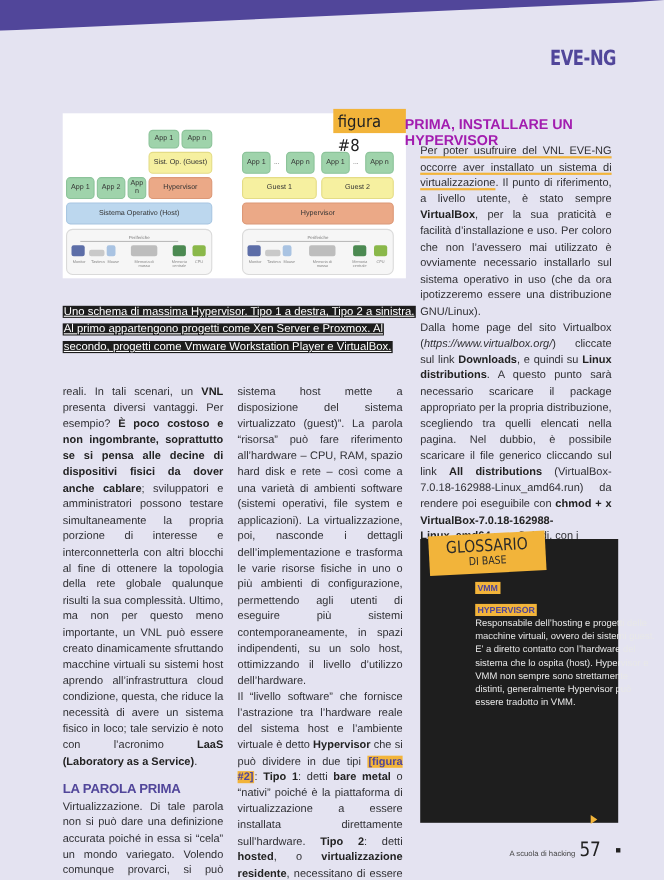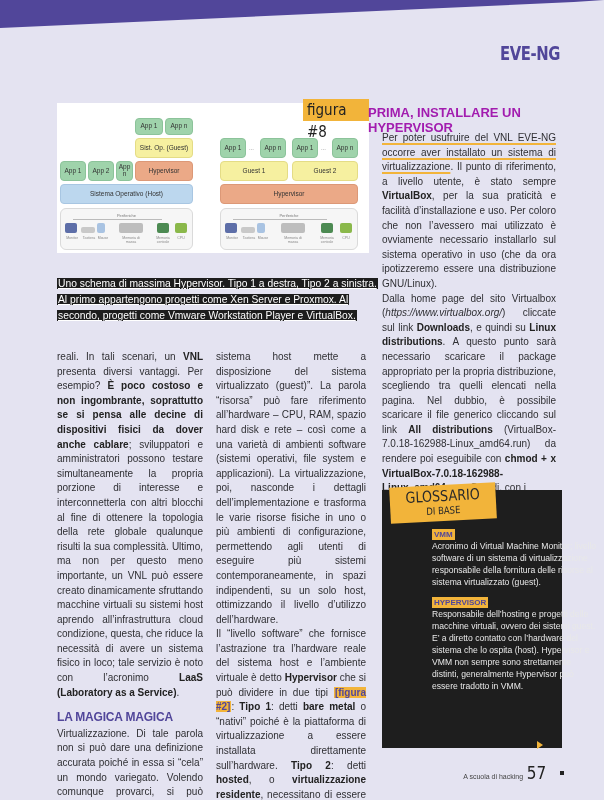--- a/index.html
+++ b/index.html
@@ -164,40 +164,39 @@
     <div class="hwl" style="left:61px;">Memoria di massa</div>
     <div class="hwl" style="left:95px;">Memoria centrale</div>
     <div class="hwl" style="left:114px;">CPU</div>
   </div>
 </div>
 
 <div class="caption"><span>Uno schema di massima Hypervisor.  Tipo 1 a destra, Tipo 2 a sinistra. Al primo appartengono progetti come Xen Server e Proxmox. Al secondo, progetti come Vmware Workstation Player e VirtualBox.</span></div>
 
 <div class="col col1">
   <p><span>reali. In tali scenari, un </span><b>VNL</b><span> presenta diversi vantaggi. Per esempio? </span><b>È poco costoso e non ingombrante, soprattutto se si pensa alle decine di dispositivi fisici da dover anche cablare</b><span>; sviluppatori e amministratori possono testare simultaneamente la propria porzione di interesse e interconnetterla con altri blocchi al fine di ottenere la topologia della rete globale qualunque risulti la sua complessità. Ultimo, ma non per questo meno importante, un VNL può essere creato dinamicamente sfruttando macchine virtuali su sistemi host aprendo all’infrastruttura cloud condizione, questa, che riduce la necessità di avere un sistema fisico in loco; tale servizio è noto con l’acronimo </span><b>LaaS (Laboratory as a Service)</b><span>.</span></p>
-  <div class="h2">LA MAGICA MAGICA</div>
+  <div class="h2">LA PAROLA PRIMA</div>
   <p>Virtualizzazione. Di tale parola non si può dare una definizione accurata poiché in essa si “cela” un mondo variegato. Volendo comunque provarci, si può affermare che la virtualizzazione è una “rappresentazione logica delle risorse che un</p>
 </div>
 
 <div class="col col2">
   <p>sistema host mette a disposizione del sistema virtualizzato (guest)”. La parola “risorsa” può fare riferimento all’hardware – CPU, RAM, spazio hard disk e rete – così come a una varietà di ambienti software (sistemi operativi, file system e applicazioni). La virtualizzazione, poi, nasconde i dettagli dell’implementazione e trasforma le varie risorse fisiche in uno o più ambienti di configurazione, permettendo agli utenti di eseguire più sistemi contemporaneamente, in spazi indipendenti, su un solo host, ottimizzando il livello d’utilizzo dell’hardware.</p>
   <p><span>Il “livello software” che fornisce l’astrazione tra l’hardware reale del sistema host e l’ambiente virtuale è detto </span><b>Hypervisor</b><span> che si può dividere in due tipi </span><span class="hl">[figura #2]</span><span>: </span><b>Tipo 1</b><span>: detti </span><b>bare metal</b><span> o “nativi” poiché è la piattaforma di virtualizzazione a essere installata direttamente sull’hardware. </span><b>Tipo 2</b><span>: detti </span><b>hosted</b><span>, o </span><b>virtualizzazione residente</b><span>, necessitano di essere “ospitati”, ovvero installati, su un sistema operativo host (per esempio GNU/Linux e Microsoft Windows).</span></p>
 </div>
 
 <div class="h2-right">PRIMA, INSTALLARE UN HYPERVISOR</div>
 <div class="col col3">
   <p><span class="ul-orange">Per poter usufruire del VNL EVE-NG occorre aver installato un sistema di virtualizzazione</span><span>. Il punto di riferimento, a livello utente, è stato sempre </span><b>VirtualBox</b><span>, per la sua praticità e facilità d’installazione e uso. Per coloro che non l’avessero mai utilizzato è ovviamente necessario installarlo sul sistema operativo in uso (che da ora ipotizzeremo essere una distribuzione GNU/Linux).</span></p>
   <p><span>Dalla home page del sito Virtualbox (</span><i>https://www.virtualbox.org/</i><span>) cliccate sul link </span><b>Downloads</b><span>, e quindi su </span><b>Linux distributions</b><span>. A questo punto sarà necessario scaricare il package appropriato per la propria distribuzione, scegliendo tra quelli elencati nella pagina. Nel dubbio, è possibile scaricare il file generico cliccando sul link </span><b>All distributions</b><span> (VirtualBox-7.0.18-162988-Linux_amd64.run) da rendere poi eseguibile con </span><b>chmod + x VirtualBox-7.0.18-162988-Linux_amd64.run</b><span>. Quindi, con i</span></p>
 </div>
 
 <div class="gloss">
   <div class="gloss-body">
     <p>
       <span class="term">VMM</span><br>
-      <span>Acronimo di Virtual Machine Monitor; livello software di un sistema di virtualizzazione responsabile della fornitura delle risorse al sistema virtualizzato (guest).</span>
     </p>
     <p>
       <span class="term">HYPERVISOR</span><br>
       <span>Responsabile dell’hosting e progetti delle macchine virtuali, ovvero dei sistemi guest. E’ a diretto contatto con l’hardware del sistema che lo ospita (host). Hypervisor e VMM non sempre sono strettamente distinti, generalmente Hypervisor può essere tradotto in VMM.</span>
     </p>
   </div>
 </div>
 <div class="gloss-tag">
   <div class="t1">GLOSSARIO</div>
   <div class="t2">DI BASE</div>

